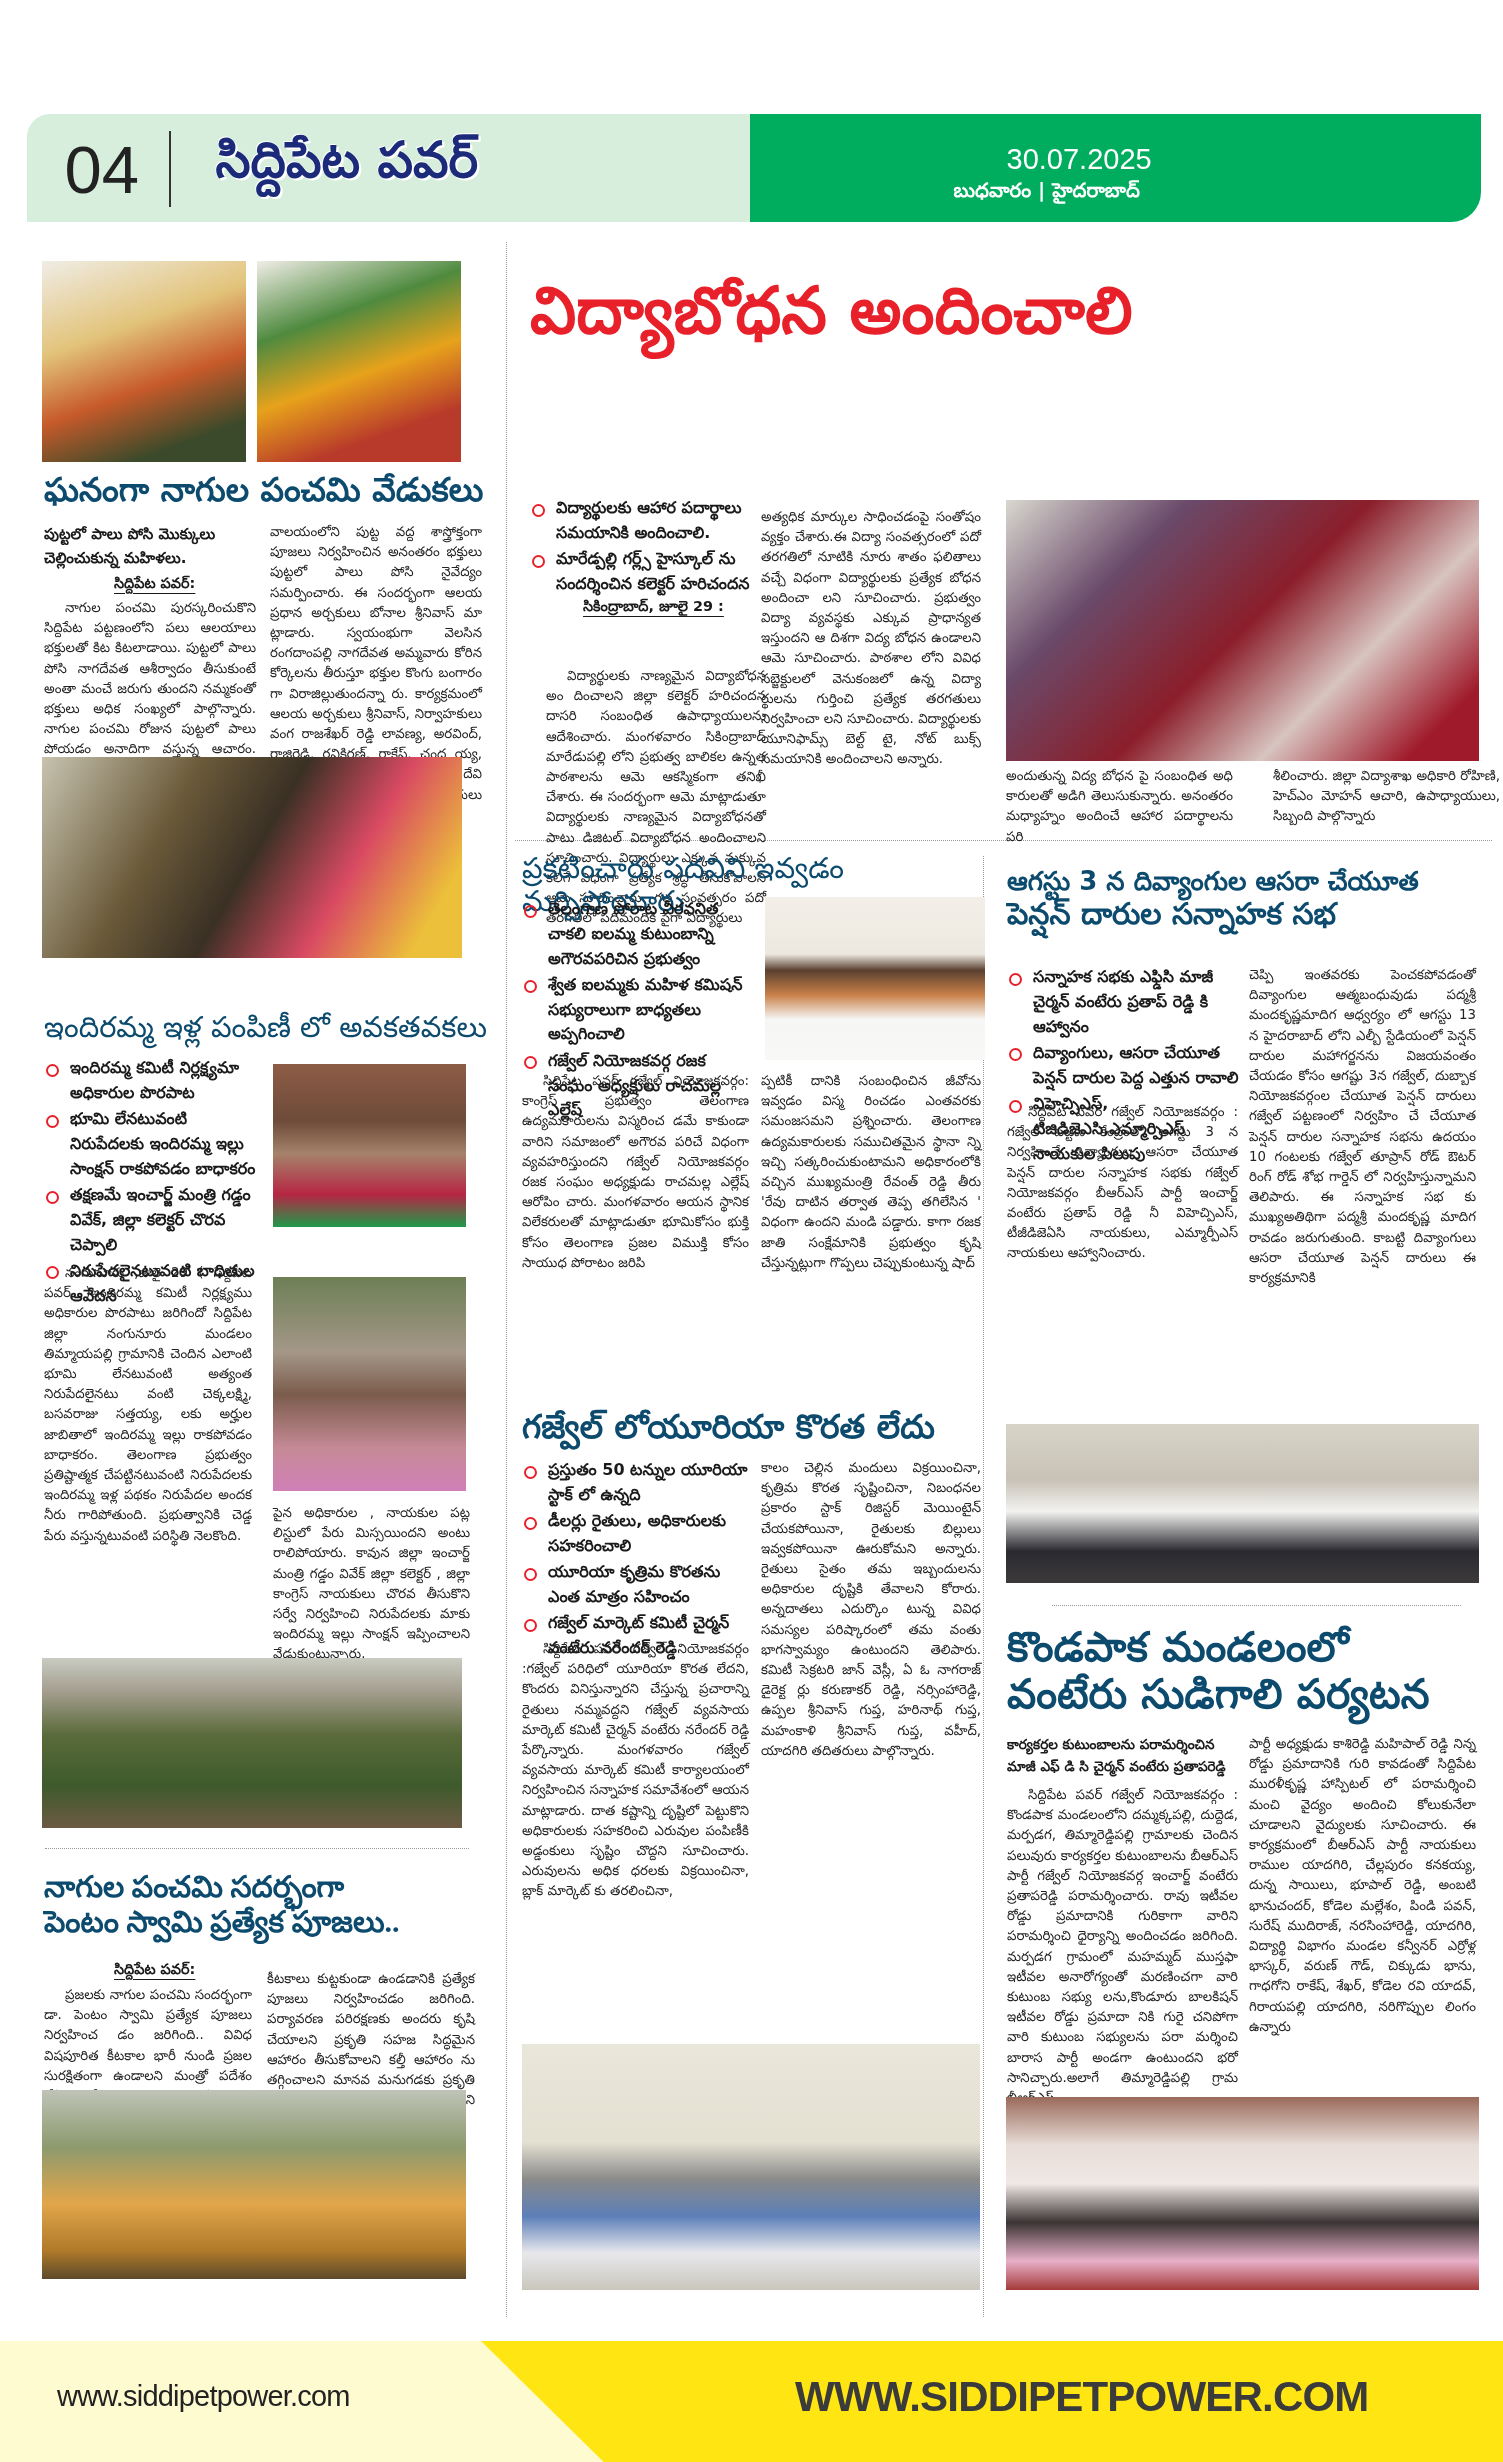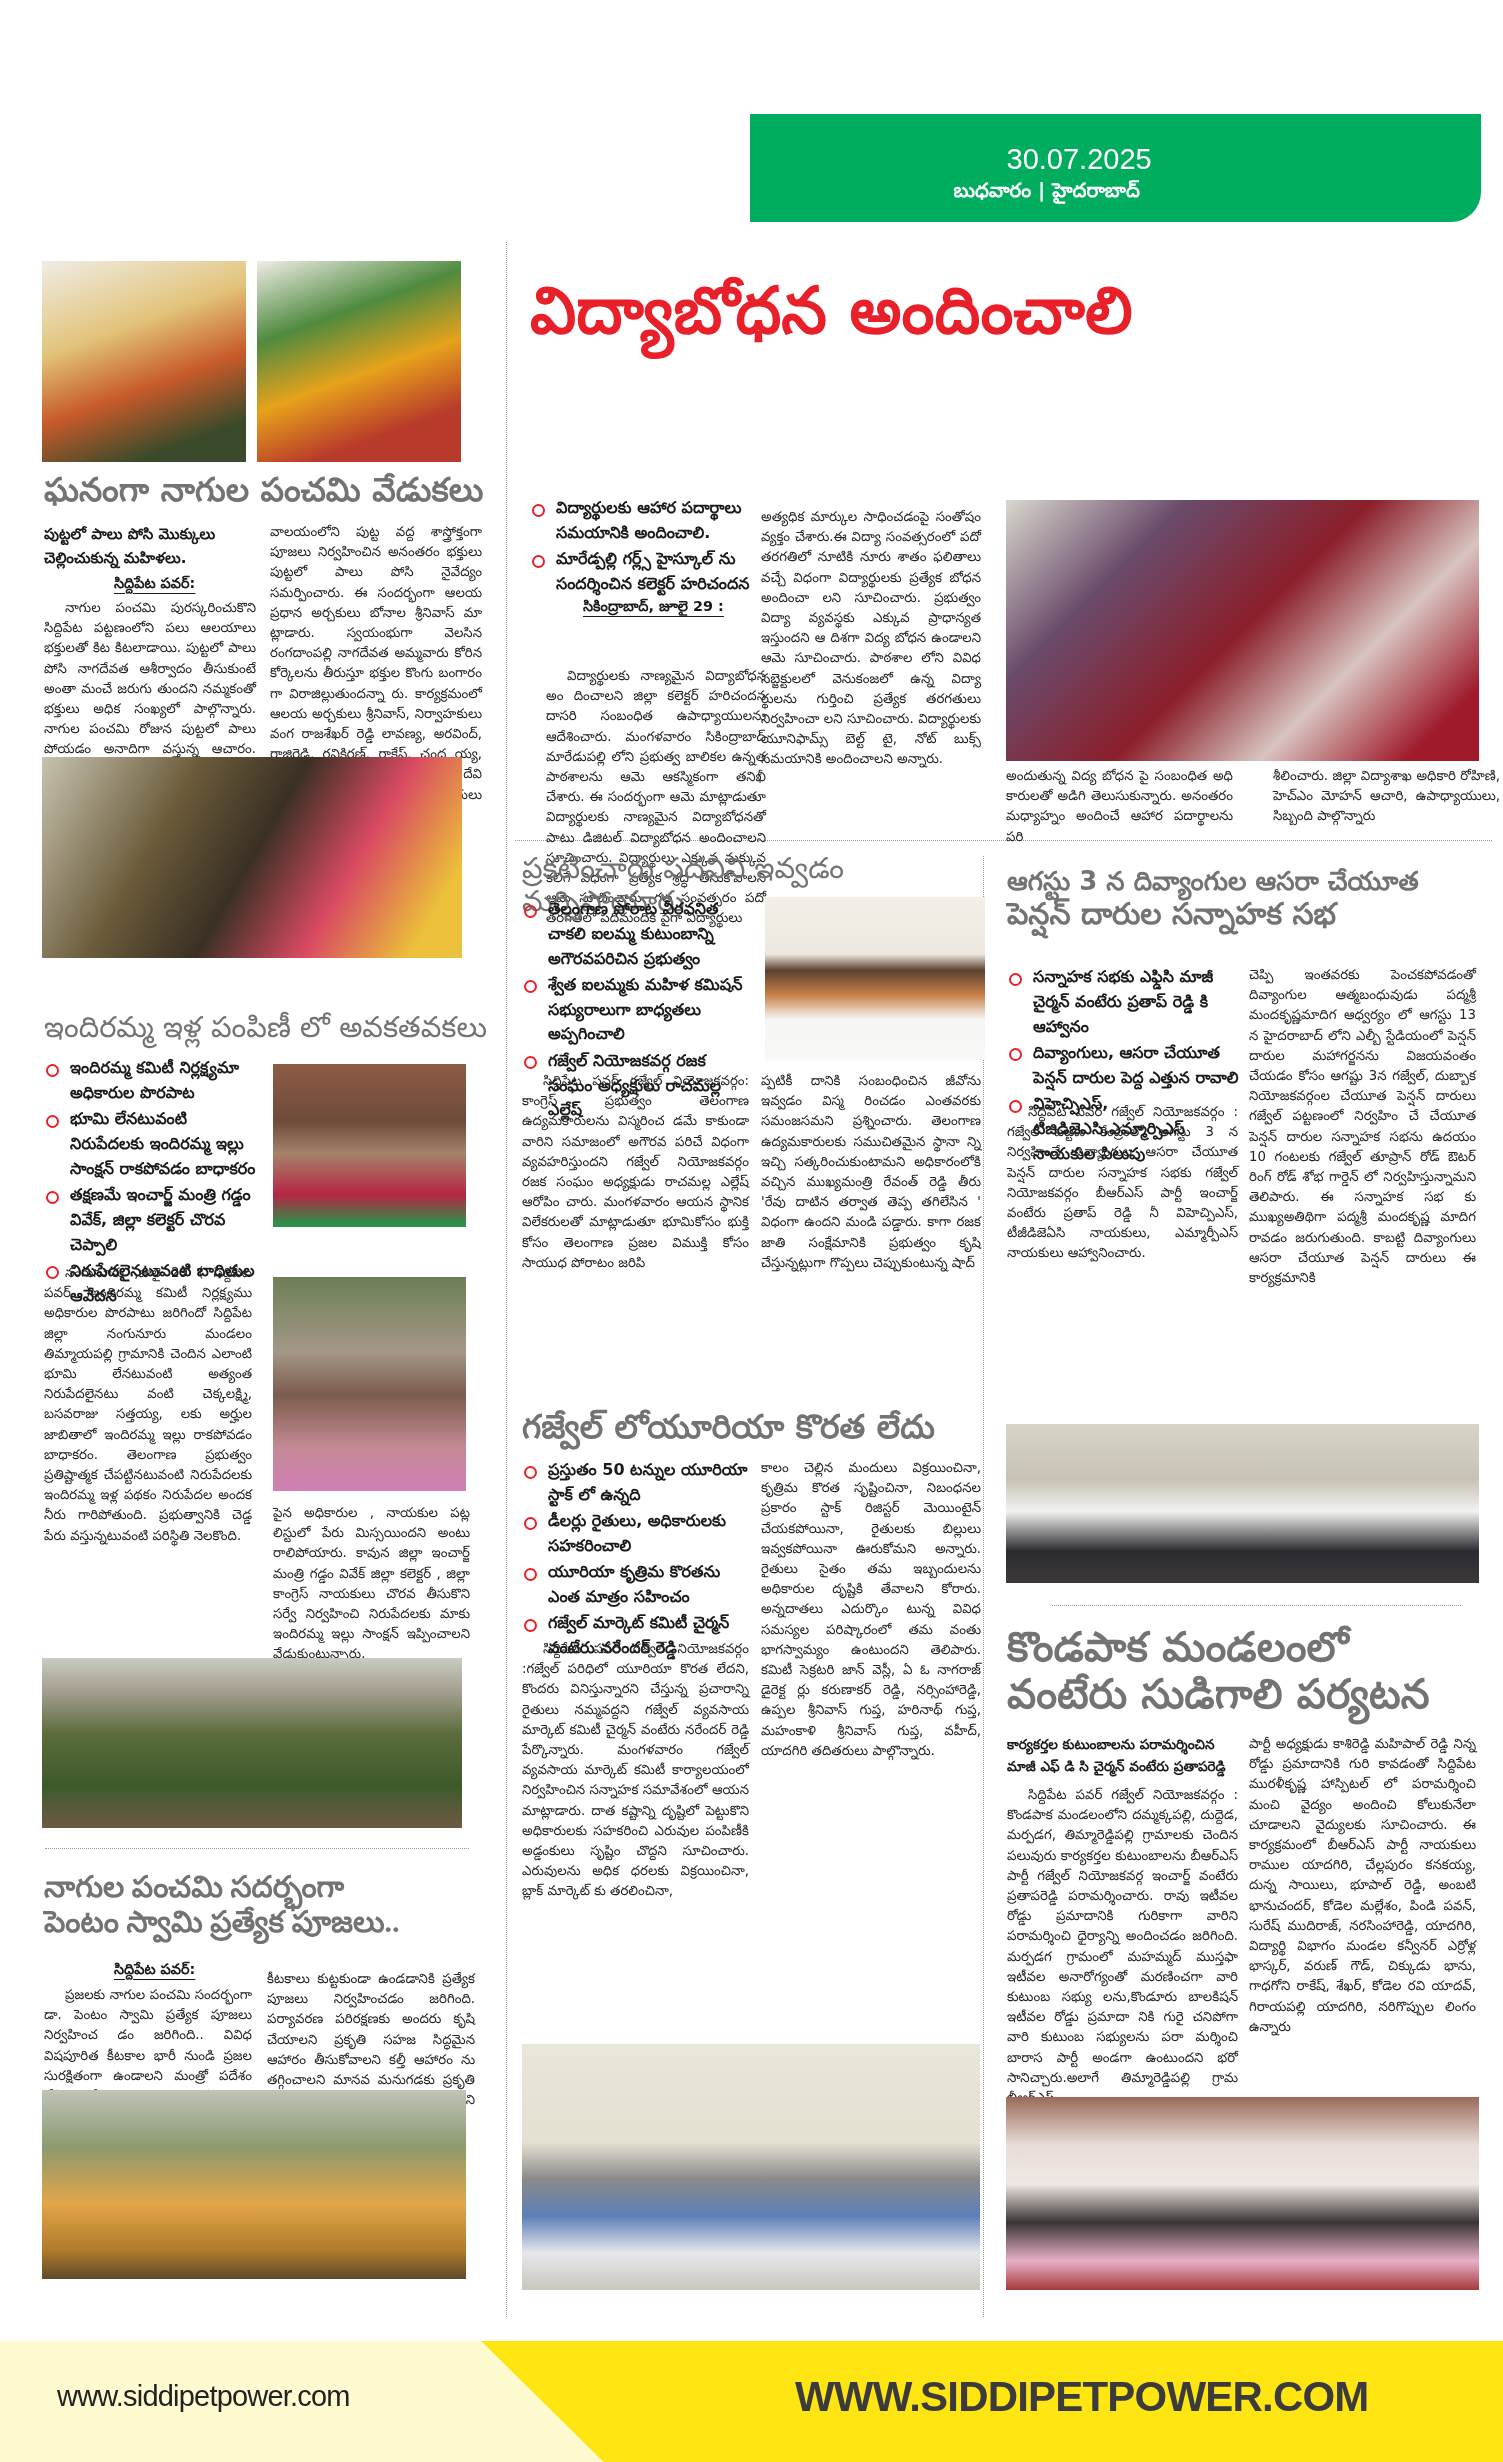--- a/index.html
+++ b/index.html
@@ -13,41 +13,46 @@
   .page-no { position: absolute; left: 38px; top: 16.7px; font-family: "Liberation Sans", sans-serif; font-size: 67px; font-weight: 300; color: #222; }
   .mast-sep { position: absolute; left: 142px; top: 16.7px; width: 2.3px; height: 76px; background: #333; }
   .paper-name { position: absolute; left: 189px; top: 16.7px; font-size: 50px; font-weight: bold; color: #1c2a7a; text-shadow: 2.3px 2.3px 0 #fff, -0.8px -0.8px 0 #fff; }
   .date { position: absolute; left: 257px; top: 29px; font-family: "Liberation Sans", sans-serif; font-size: 29px; color: #fff; }
   .day-city { position: absolute; left: 204px; top: 65px; font-size: 19.7px; font-weight: bold; color: #fff; }
 
   .col-rule { position: absolute; border-left: 1.5px dotted #999; }
   .h-rule { position: absolute; border-top: 1.5px dotted #999; }
 
   .photo { position: absolute; overflow: hidden; }
-  .headline { position: absolute; font-weight: bold; line-height: 1.15; color: #737373; }
+  .headline { position: absolute; font-weight: bold; line-height: 1.15; color: #0c4a6e; }
   .headline.red { color: #e8202a; }
   .bullets { position: absolute; list-style: none; }
   .bullets li { position: relative; padding-left: 26px; font-size: 16px; font-weight: bold; line-height: 1.55; margin-bottom: 1.5px; }
   .bullets li::before { content: ""; position: absolute; left: 1.5px; top: 7.6px; width: 9px; height: 9px; border: 2.3px solid #e8202a; border-radius: 50%; }
   .body-text { position: absolute; font-size: 13.3px; line-height: 1.52; text-align: justify; color: #222; }
   .body-text p { text-indent: 21px; }
   .dateline { display: inline; font-weight: normal; }
   .sub { position: absolute; font-weight: bold; font-size: 16.7px; line-height: 1.6; }
   .byline { position: absolute; font-weight: bold; font-size: 14.4px; text-decoration: underline; text-underline-offset: 4.5px; }
 
   
   .footer { position: absolute; left: 0; top: 2341px; width: 1503px; height: 121px; background: #fffbd0; }
   .footer-yellow { position: absolute; left: 481px; top: 0; width: 1022px; height: 121px; background: #ffe612; clip-path: polygon(0 0, 100% 0, 100% 100%, 12% 100%); }
   .url-small { position: absolute; left: 57px; top: 39px; font-family: "Liberation Sans", sans-serif; font-size: 29px; color: #222; letter-spacing: -0.8px; }
   .url-big { position: absolute; left: 795px; top: 32px; font-family: "Liberation Sans", sans-serif; font-size: 42px; font-weight: bold; color: #3b3b3b; letter-spacing: -0.8px; }
 </style>
 </head>
 <body>
 
 <div class="masthead">
+  <div class="mast-left">
+    <span class="page-no">04</span>
+    <span class="mast-sep"></span>
+    <span class="paper-name">సిద్దిపేట పవర్</span>
+  </div>
   <div class="mast-right">
     <span class="date">30.07.2025</span>
     <span class="day-city">బుధవారం | హైదరాబాద్</span>
   </div>
 </div>
 
 <div class="col-rule" style="left:506px; top:242px; height:2075px;"></div>
 <div class="col-rule" style="left:983px; top:856px; height:1461px;"></div>
 <div class="h-rule" style="left:515px; top:840px; width:977px;"></div>
 <div class="h-rule" style="left:45px; top:1848px; width:424px;"></div>

